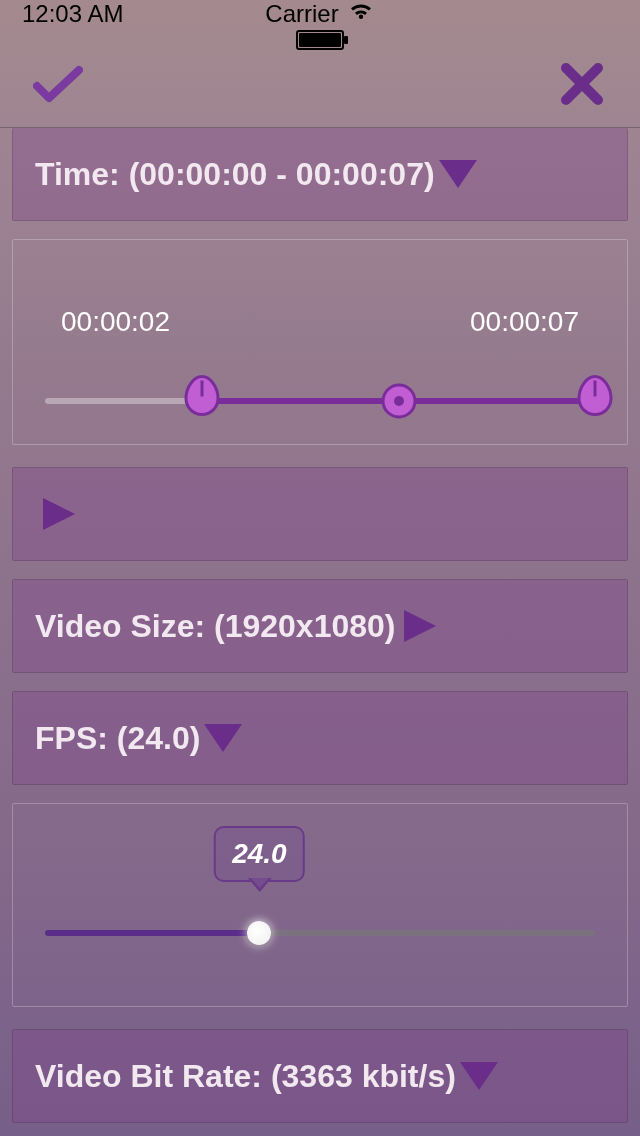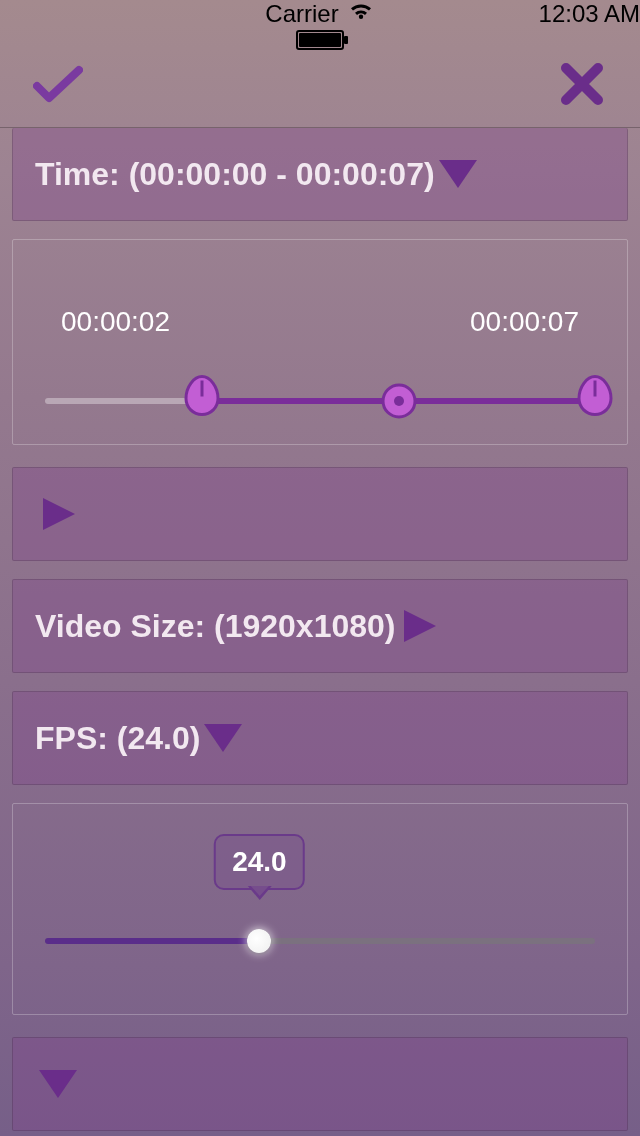--- a/index.html
+++ b/index.html
@@ -16,21 +16,21 @@
     display: flex;
     align-items: center;
     justify-content: space-between;
     padding: 0 12px;
     font-size: 24px;
     font-weight: 500;
     color: #000;
     flex-direction: column;
   }
   .status-left { display:flex; align-items:center; gap:8px; }
-  .status-center { position:absolute; left:0; right:0; text-align:right; pointer-events:none; }
+  .status-center { position:absolute; left:0; right:0; text-align:left; pointer-events:none;padding-left:22px; }
   .wifi-icon { display:inline-block; }
   .battery {
     width: 48px; height: 20px; border: 2px solid #000; border-radius: 3px;
     position: relative; display:inline-block;
   }
   .battery::after{
     content:""; position:absolute; right:-6px; top:4px; width:4px; height:8px; background:#000; border-radius:1px;
   }
   .battery-fill{ position:absolute; left:1px; top:1px; bottom:1px; right:1px; background:#000; border-radius:1px;}
 
@@ -237,31 +237,32 @@
 
 <div class="row">
   <span>FPS: (24.0)</span>
   <span class="chevron">
     <svg width="42" height="36" viewBox="0 0 42 36">
         <path d="M2 4 L40 4 L21 32 Z" fill="#6a2d8a"></path>
       </svg>
   </span>
 </div>
 
-<div class="panel" style="padding-top:24px;">
+<div class="panel" style="padding-top:16px;font-style:italic;">
   <div class="fps-track">
     <div class="fps-fill" id="fps-fill" style="width: 38.9831%;"></div>
     <div class="fps-bubble" id="fps-bubble" style="left: 38.9831%;">
       <span>24.0</span>
     </div>
     <div class="fps-thumb" id="fps-thumb" style="left: 38.9831%;"></div>
   </div>
 </div>
 
 <div class="row">
+  <span>Video Bit Rate: (3363 kbit/s)</span>
   <span class="chevron">
     <svg width="42" height="36" viewBox="0 0 42 36">
         <path d="M2 4 L40 4 L21 32 Z" fill="#6a2d8a"></path>
       </svg>
   </span>
 </div>
 
 <div class="bitrate-panel">
   
 </div>

